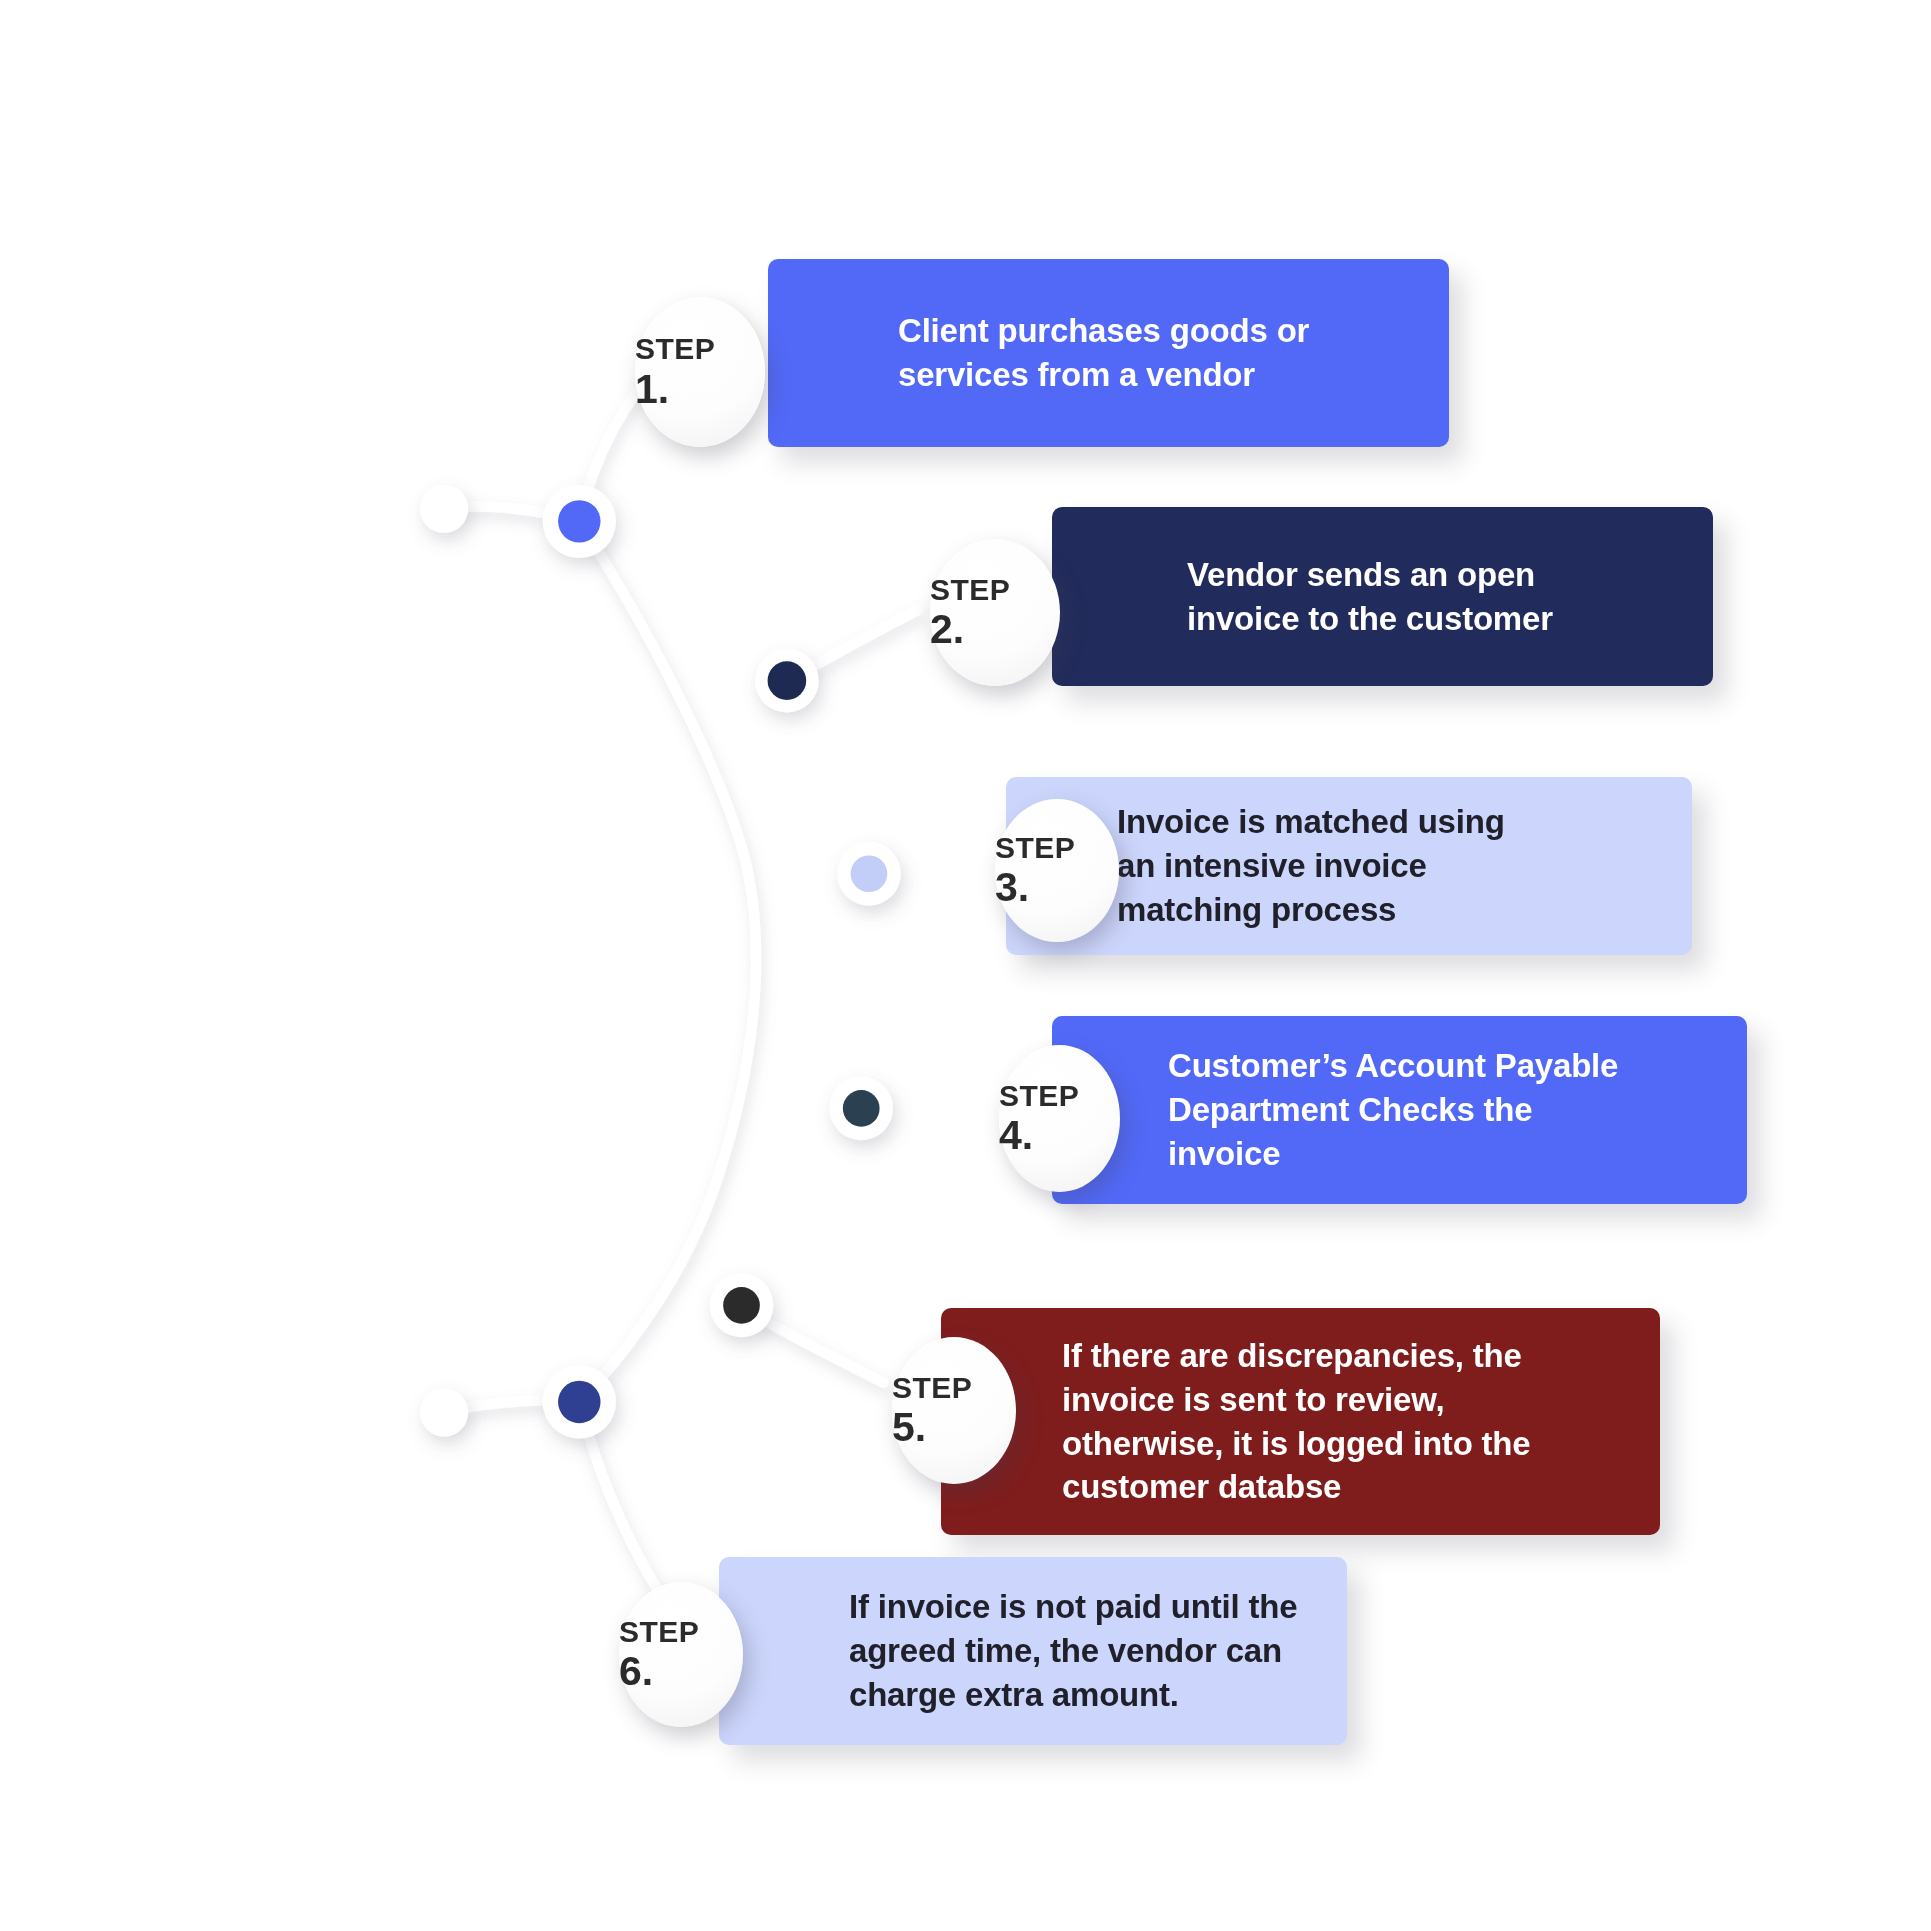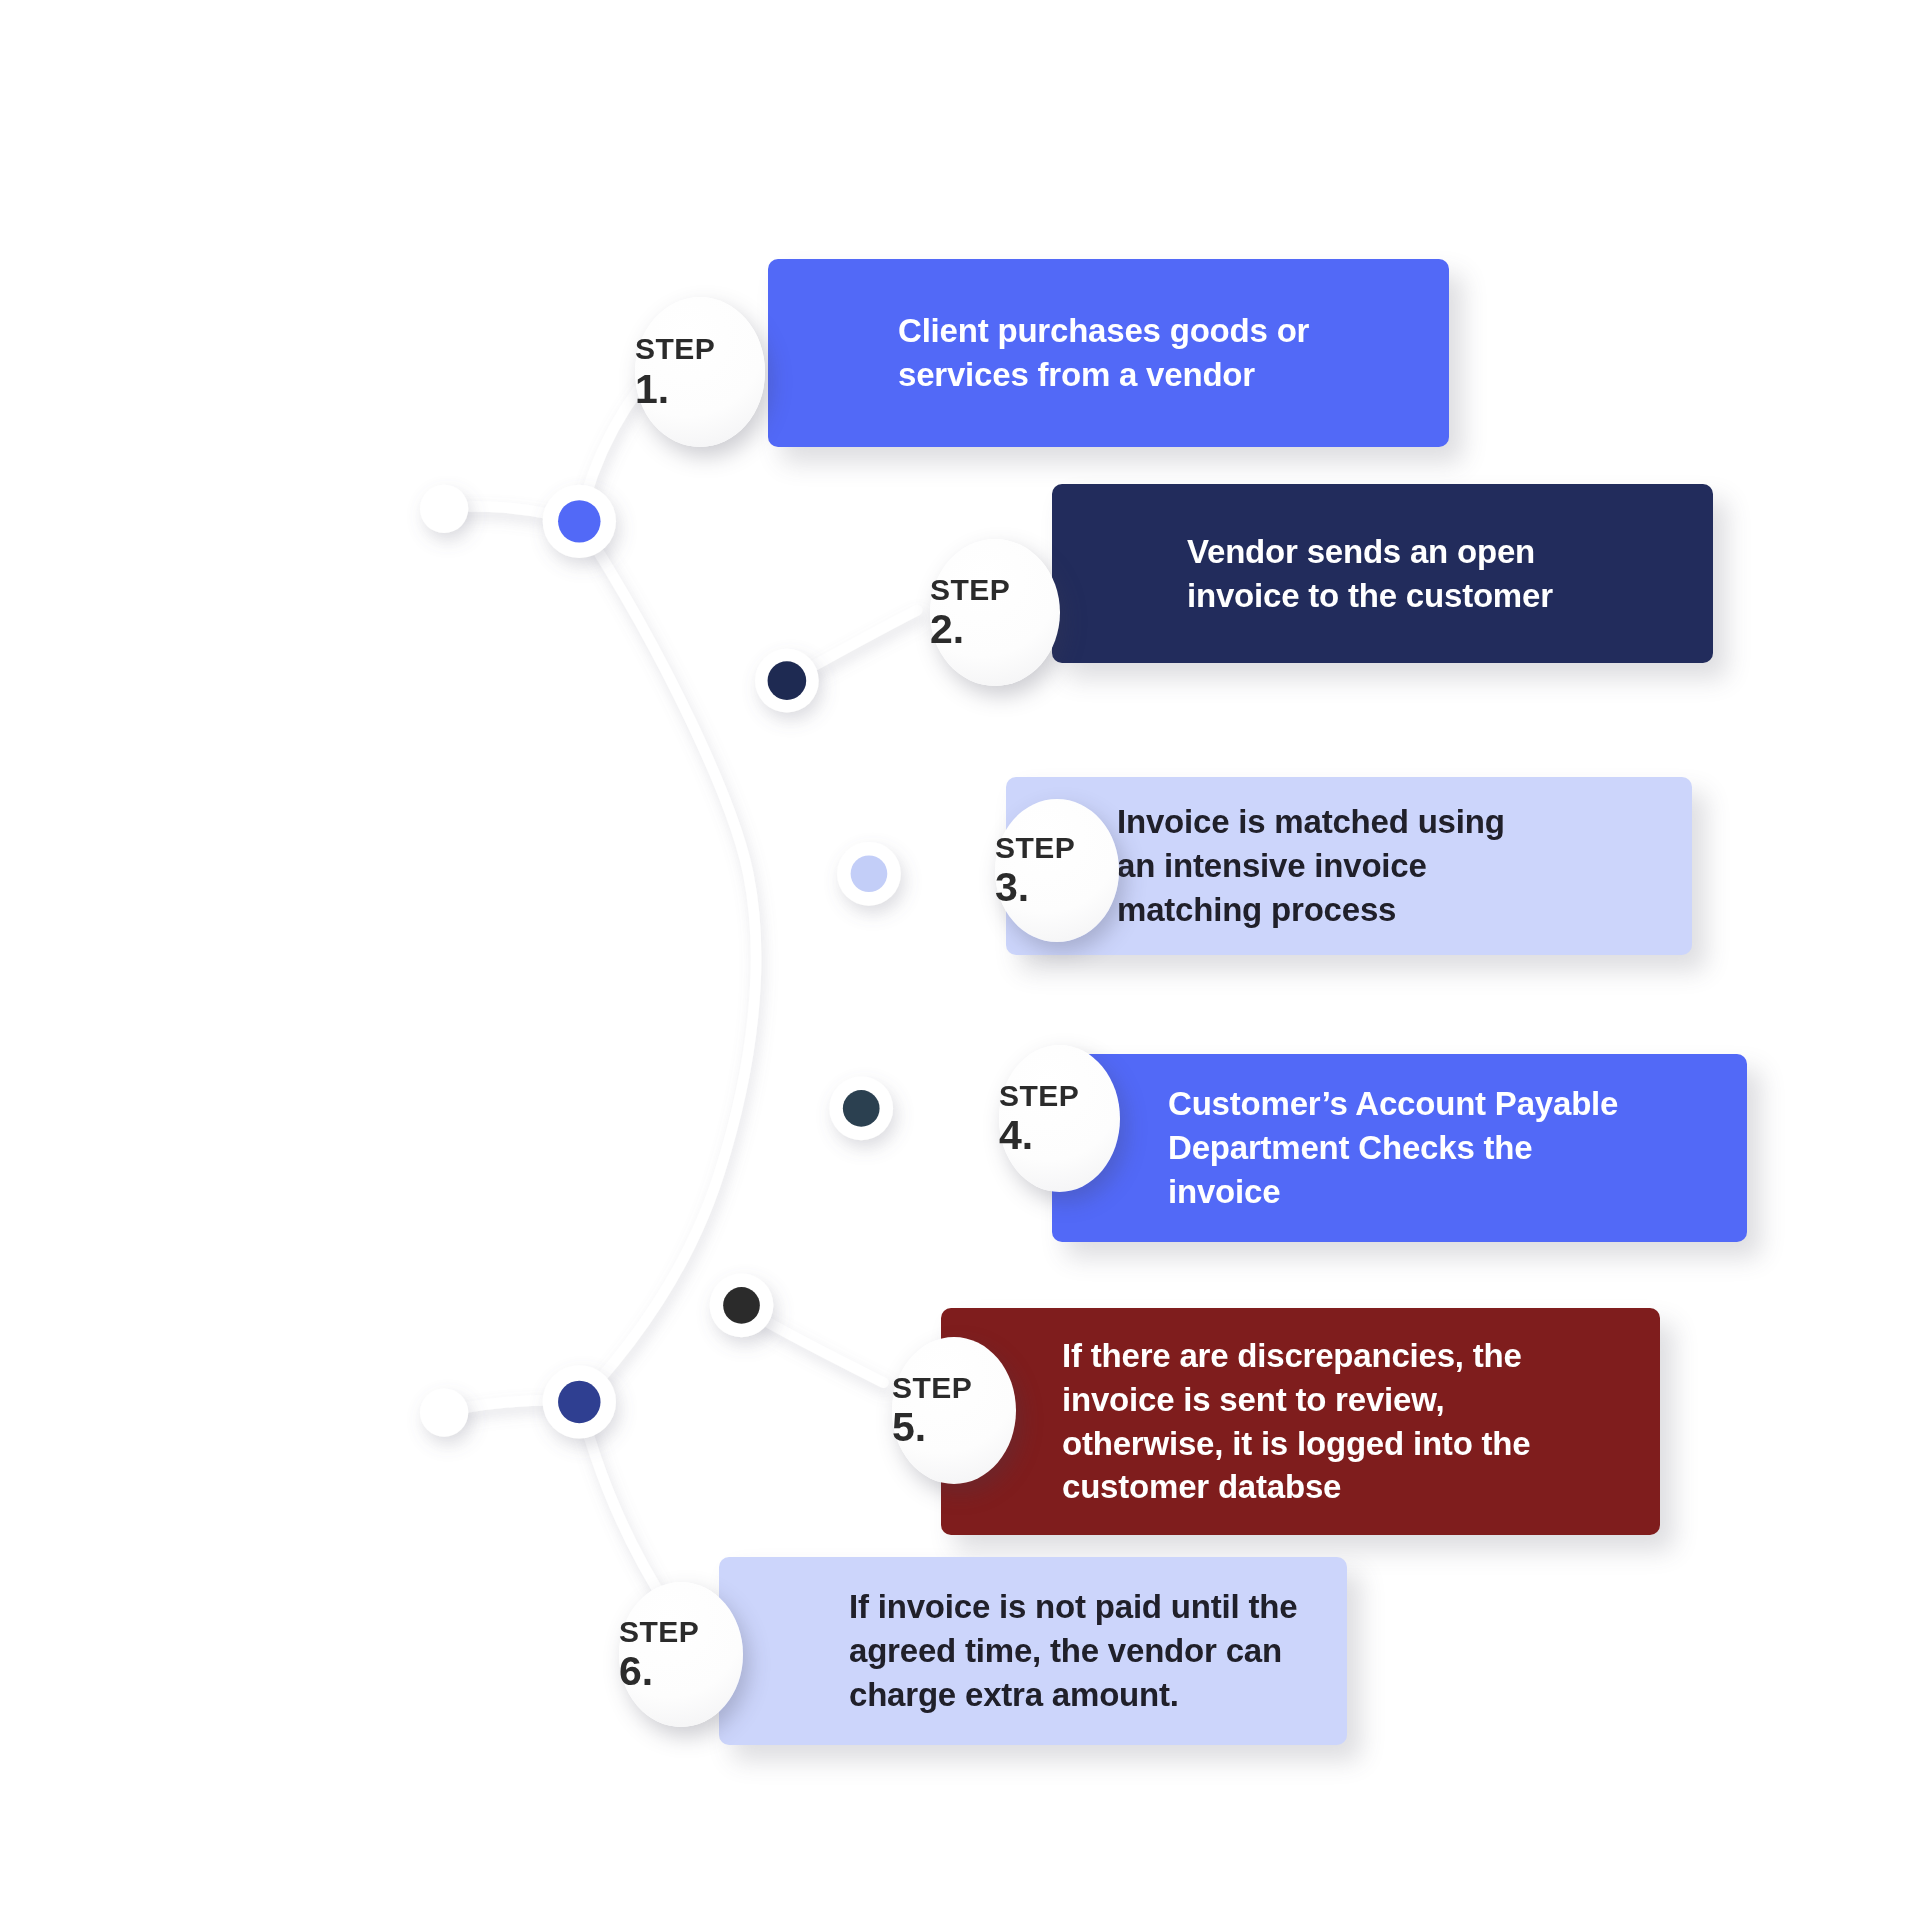--- a/index.html
+++ b/index.html
@@ -154,21 +154,21 @@
       <div class="pill-text" style="color: rgb(255, 255, 255);">Client purchases goods or
 services from a vendor</div>
     </div>
     <div class="badge" style="left:615px;top:297px;width:130px;height:150px;">
       <div class="badge-word">STEP</div>
       <div class="badge-num">1.</div>
     </div>
   </div>
 
   <div class="step">
-    <div class="pill" style="left: 1052px; top: 484px; width: 661px; height: 179px; padding-left: 135px; box-sizing: border-box; background: rgb(34, 44, 92);">
+    <div class="pill" style="left: 1052px; top: 507px; width: 661px; height: 179px; padding-left: 135px; box-sizing: border-box; background: rgb(34, 44, 92);">
       <div class="pill-text" style="color: rgb(255, 255, 255);">Vendor sends an open
 invoice to the customer</div>
     </div>
     <div class="badge" style="left:910px;top:539px;width:130px;height:147px;">
       <div class="badge-word">STEP</div>
       <div class="badge-num">2.</div>
     </div>
   </div>
 
   <div class="step">
@@ -177,21 +177,21 @@
 an intensive invoice
 matching process</div>
     </div>
     <div class="badge" style="left:975px;top:799px;width:124px;height:143px;">
       <div class="badge-word">STEP</div>
       <div class="badge-num">3.</div>
     </div>
   </div>
 
   <div class="step">
-    <div class="pill" style="left: 1052px; top: 1054px; width: 695px; height: 188px; padding-left: 116px; box-sizing: border-box; background: rgb(82, 105, 247);">
+    <div class="pill" style="left: 1052px; top: 1016px; width: 695px; height: 188px; padding-left: 116px; box-sizing: border-box; background: rgb(82, 105, 247);">
       <div class="pill-text" style="color: rgb(255, 255, 255);">Customer’s Account Payable
 Department Checks the
 invoice</div>
     </div>
     <div class="badge" style="left:979px;top:1045px;width:121px;height:147px;">
       <div class="badge-word">STEP</div>
       <div class="badge-num">4.</div>
     </div>
   </div>
 

